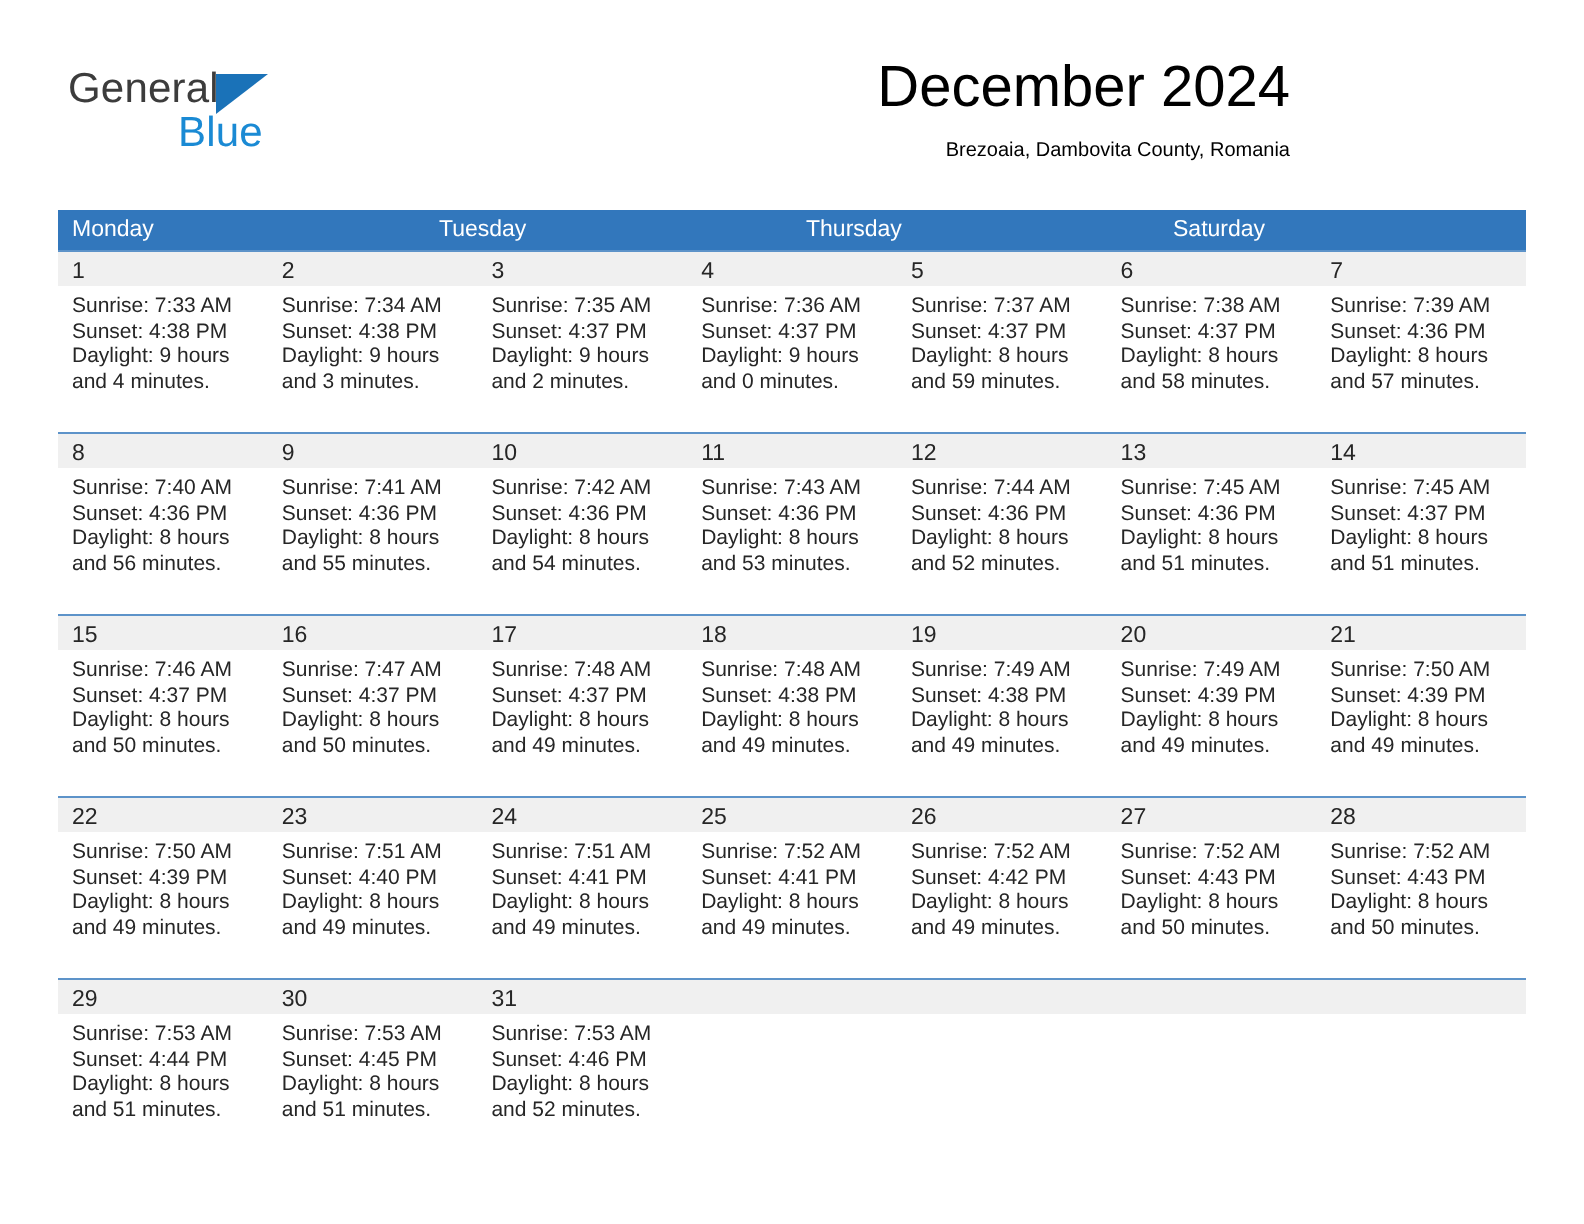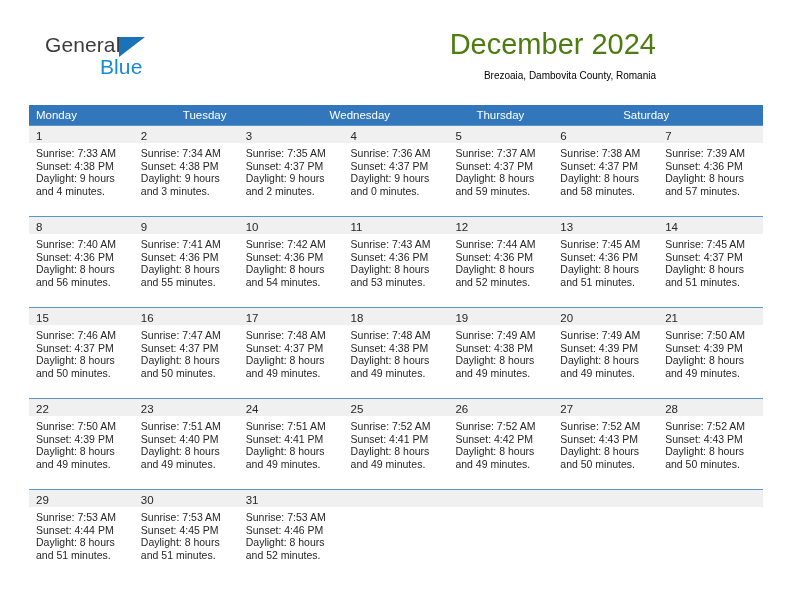--- a/index.html
+++ b/index.html
@@ -17,21 +17,21 @@
   .page {
     position: relative;
     width: 792px;
     height: 612px;
     box-sizing: border-box;
   }
 
   
   .header {
     position: absolute;
-    left: 12px;
+    left: 1px;
     top: 0;
     width: 680px;
     height: 100px;
   }
   .logo {
     position: absolute;
     left: 33px;
     top: 33px;
     width: 190px;
     height: 50px;
@@ -65,21 +65,21 @@
 
   .title-block {
     position: absolute;
     right: 36px;
     top: 27px;
     text-align: right;
   }
   .cal-title {
     font-size: 29px;
     font-weight: normal;
-    color: #4d7c0f;
+    color: #000000;
     line-height: 34px;
     white-space: nowrap;
   }
   .cal-subtitle {
     margin-top: 7px;
     font-size: 10px;
     color: #000000;
     line-height: 16px;
     white-space: nowrap;
   }
@@ -166,21 +166,20 @@
       <div class="cal-subtitle">Brezoaia, Dambovita County, Romania</div>
     </div>
 
   </div>
 
   <div class="calendar">
 
     <div class="weekday-row">
       <div class="weekday">Monday</div>
       <div class="weekday">Tuesday</div>
-      <div class="weekday">Wednesday</div>
       <div class="weekday">Thursday</div>
       <div class="weekday">Saturday</div>
     </div>
 
     <div class="week">
       <div class="week-cells">
         <div class="cell">
           <div class="daynum-band"><span class="daynum">1</span></div>
           <div class="cell-lines">
             <div class="cell-line">Sunrise: 7:33 AM</div>

